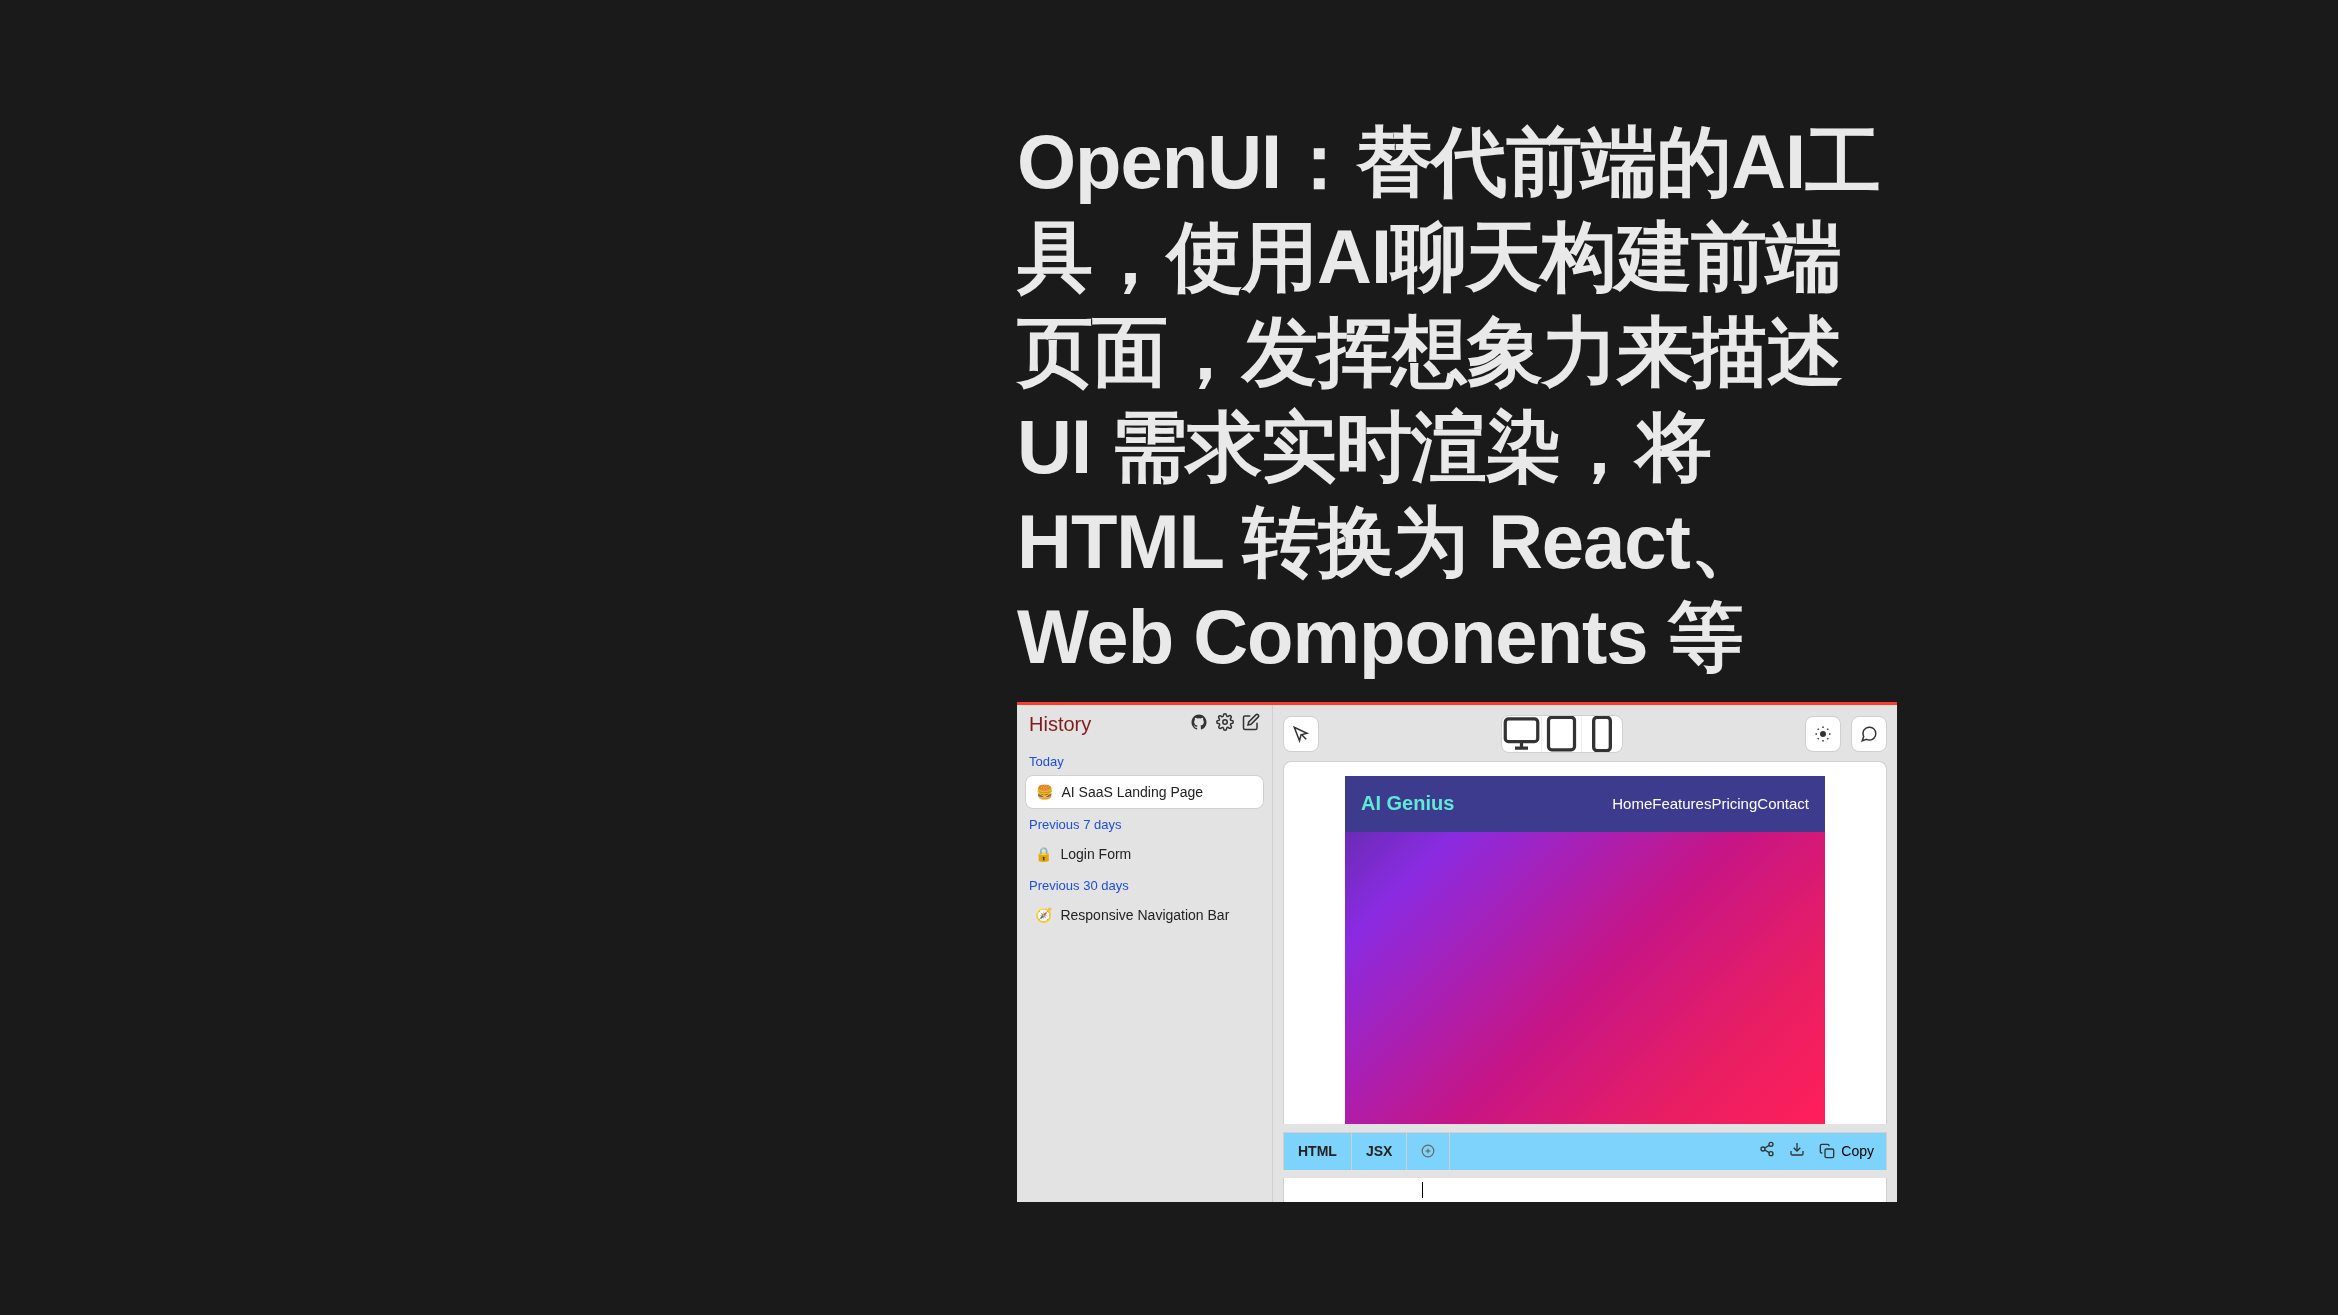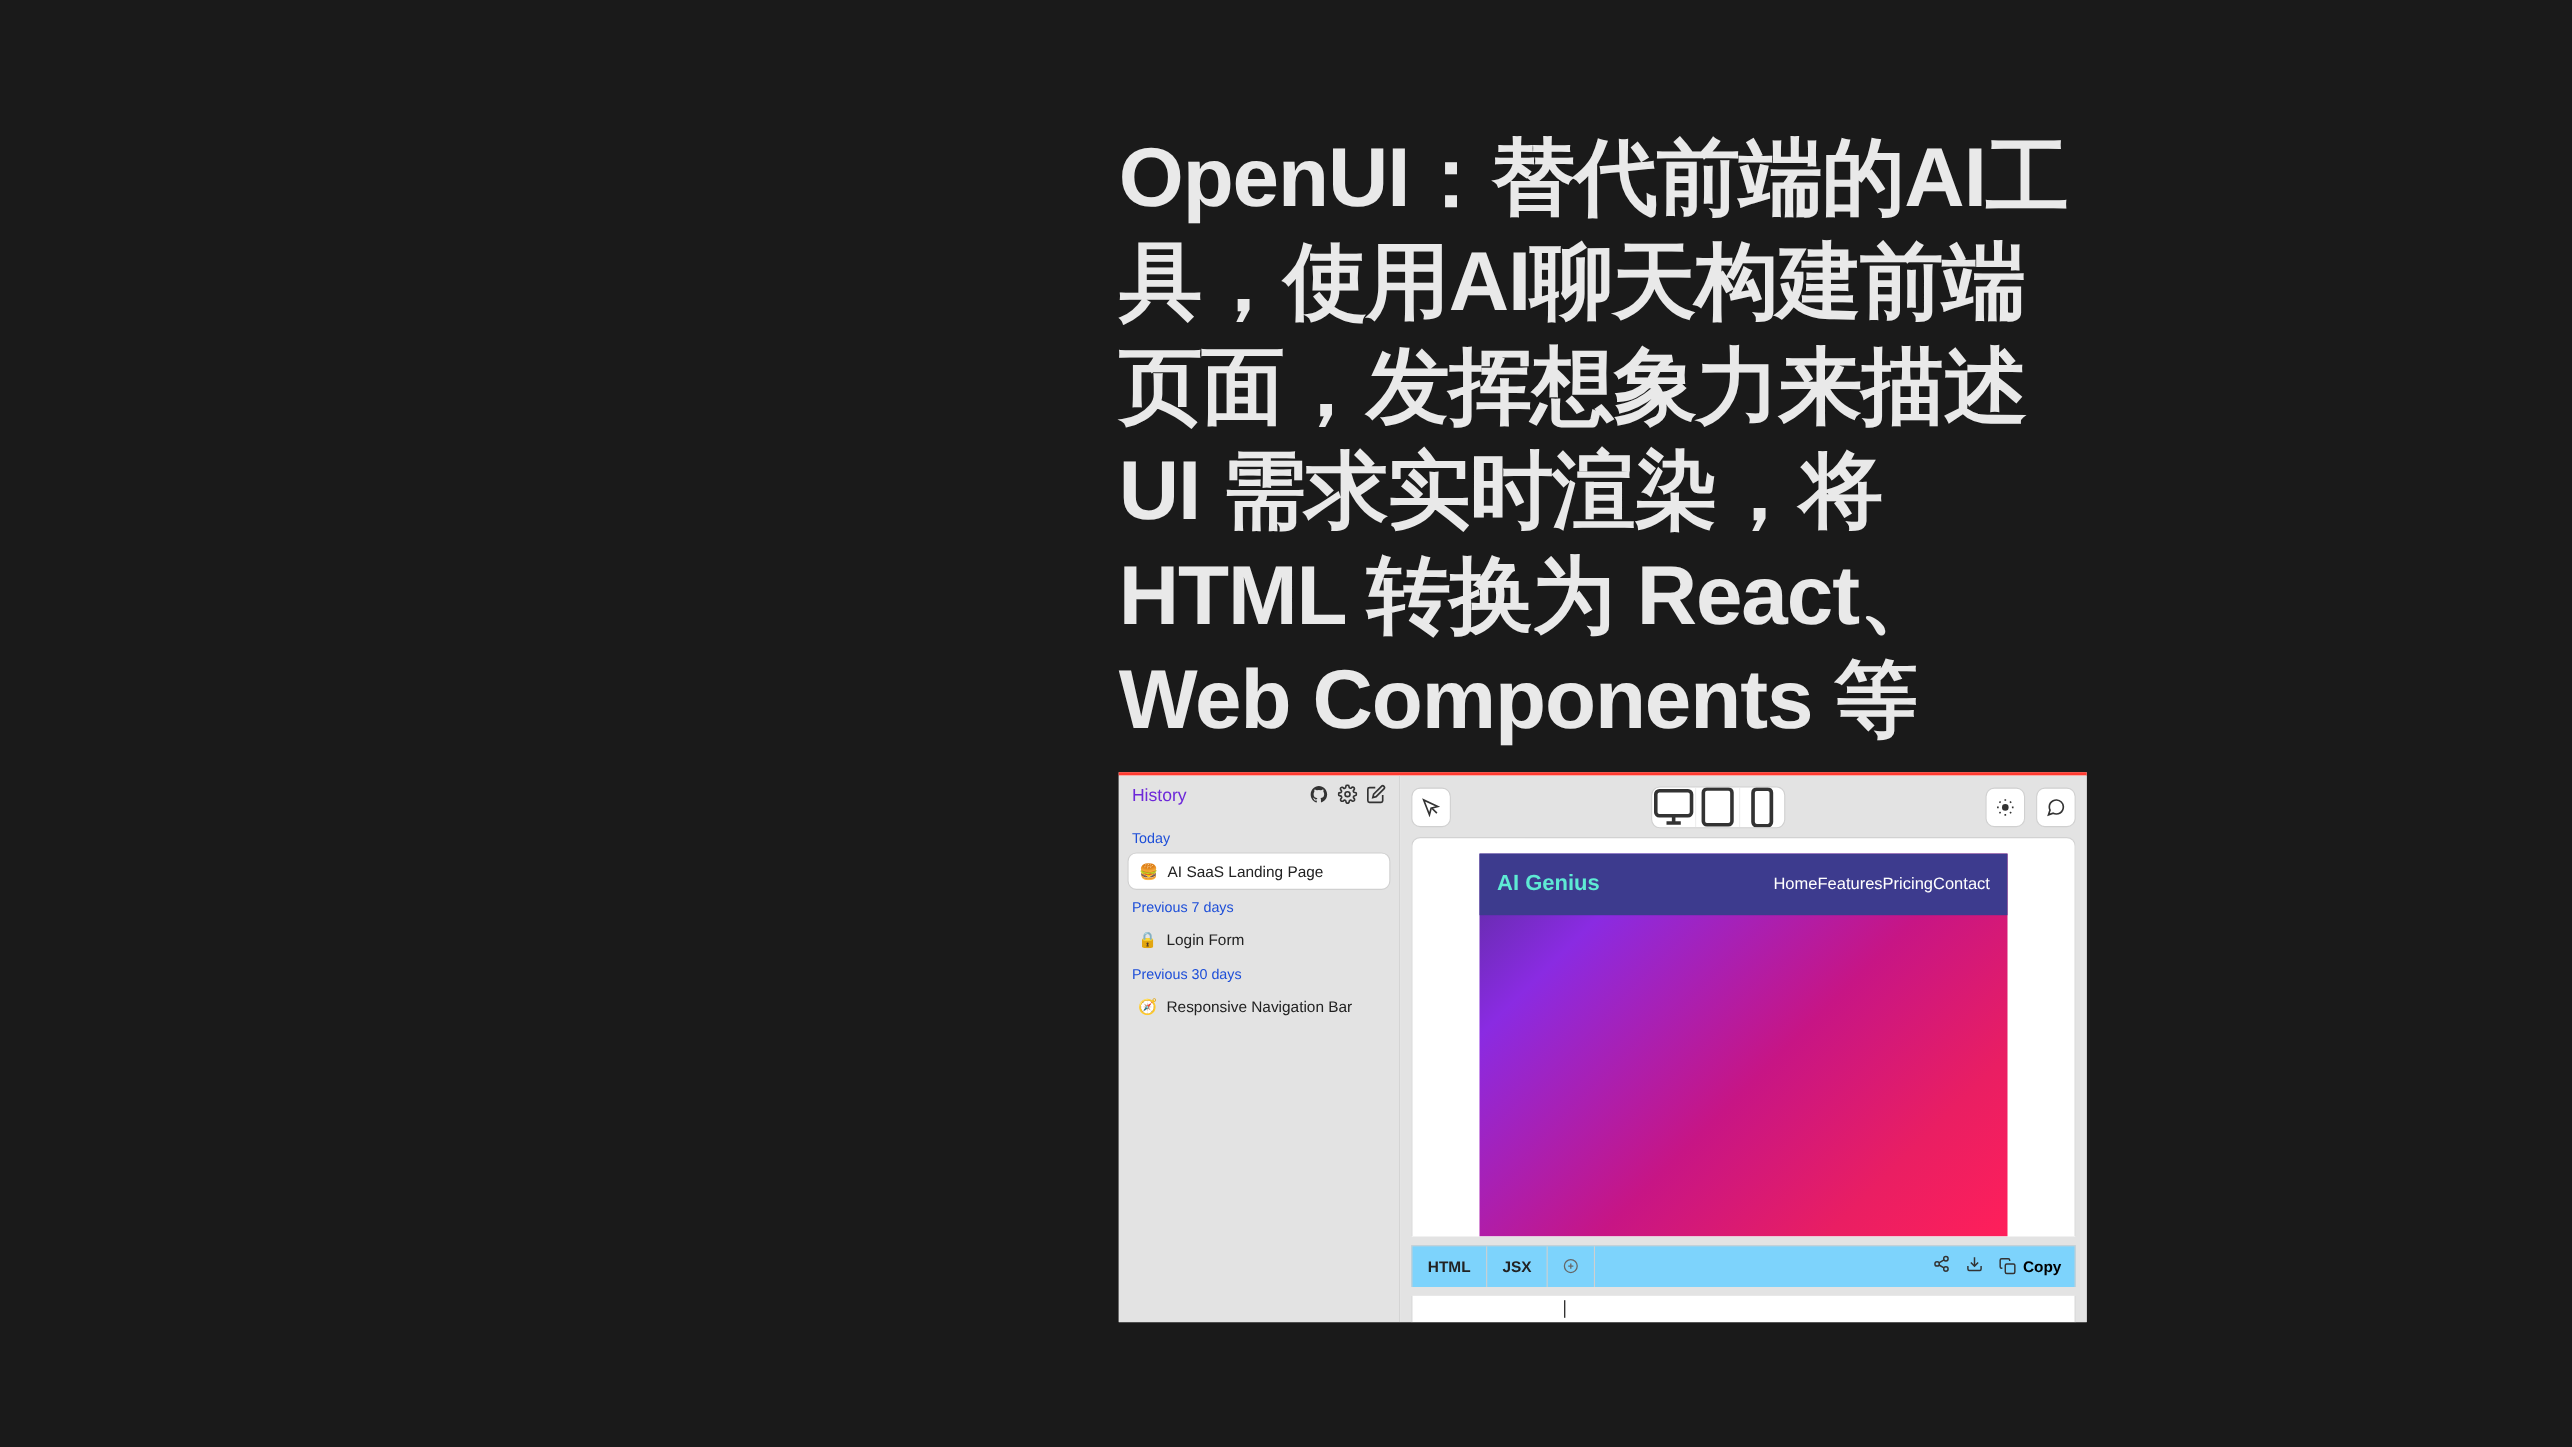--- a/index.html
+++ b/index.html
@@ -46,23 +46,23 @@
   padding: 8px 8px 0 8px;
 }
 .sidebar-header {
   display: flex;
   align-items: center;
   justify-content: space-between;
   margin-bottom: 10px;
   padding: 0 4px;
 }
 .sidebar-title {
-  font-size: 16px;
+  font-size: 20px;
   font-weight: 500;
-  color: #6d28d9;
+  color: #7f1d1d;
 }
 .sidebar-icons {
   display: flex;
   gap: 8px;
   align-items: center;
 }
 .sidebar-icons svg { width: 18px; height: 18px; }
 .section-label {
   font-size: 13px;
   color: #1d4ed8;
@@ -193,21 +193,21 @@
   align-items: center;
   gap: 14px;
   padding-right: 12px;
 }
 .code-actions svg { width: 16px; height: 16px; }
 .copy-btn {
   display: flex;
   align-items: center;
   gap: 6px;
   font-size: 14px;
-  font-weight: 700;
+  font-weight: 400;
   cursor: pointer;
 }
 .code-body {
   height: 24px;
   background: #ffffff;
   border-left: 1px solid #d0d0d0;
   border-right: 1px solid #d0d0d0;
   position: relative;
 }
 .cursor-caret {

